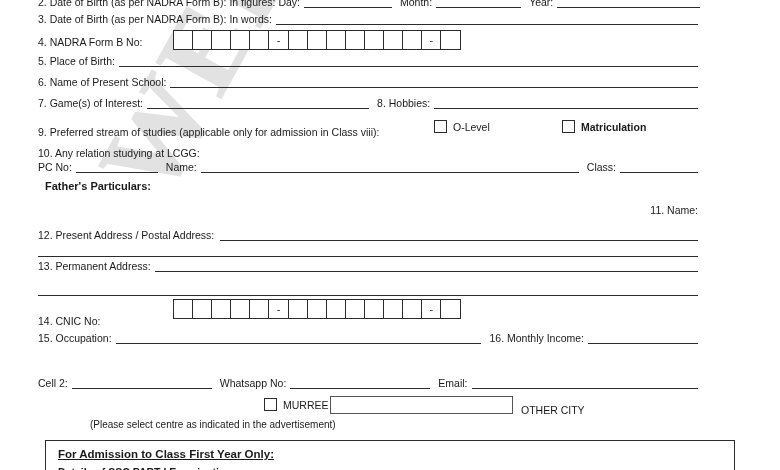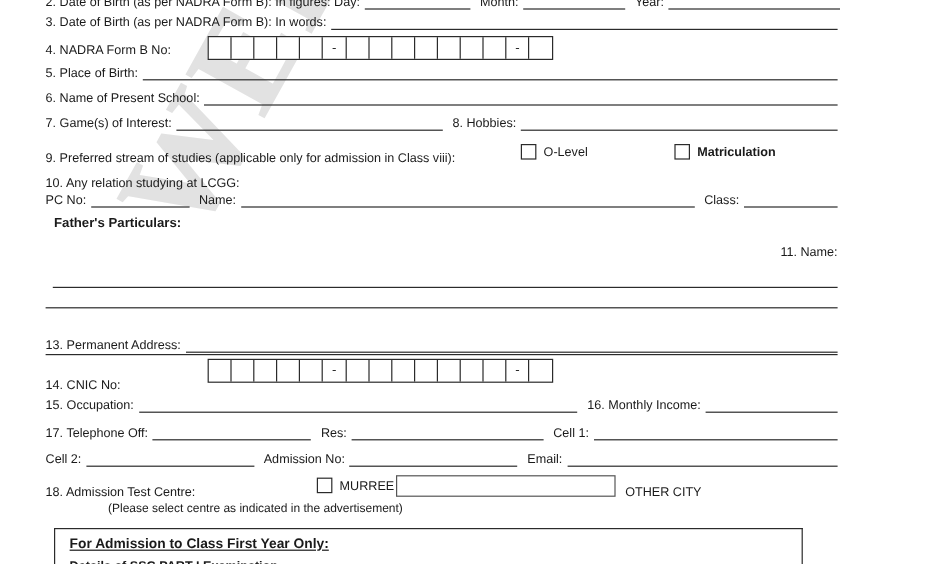--- a/index.html
+++ b/index.html
@@ -149,21 +149,21 @@
     font-size: 10px;
     white-space: nowrap;
     margin-left: 28px;
   }
 
   
   #bottom-panel {
     position: absolute;
     left: 45px;
     top: 440px;
-    width: 624px;
+    width: 690px;
     height: 30px;
     border: 1.6px solid #2b2b2b;
     border-bottom: none;
     background: #ffffff;
     box-sizing: border-box;
     overflow: hidden;
   }
   #bottom-panel .panel-title {
     position: absolute;
     left: 12px;
@@ -295,26 +295,27 @@
 
     <div class="section-head" style="left:45px; top:180px;">Father's Particulars:</div>
 
     <div class="row" style="left:38px; top:204px; width:660px;flex-direction:column;">
       <span class="lbl">11. Name:</span>
       <span class="gap4"></span>
       <span class="rule rule-grow"></span>
     </div>
 
     <div class="row" style="left:38px; top:229px; width:660px;">
+      <span class="lbl">12. Present Address / Postal Address:</span>
       <span class="gap6"></span>
       <span class="rule rule-grow"></span>
     </div>
     <div class="standalone-rule" style="left:38px; top:256px; width:660px;"></div>
 
-    <div class="row" style="left:38px; top:282px; width:660px;">
+    <div class="row" style="left:38px; top:260px; width:660px;">
       <span class="lbl">13. Permanent Address:</span>
       <span class="gap4"></span>
       <span class="rule rule-grow"></span>
     </div>
     <div class="standalone-rule" style="left:38px; top:295px; width:660px;"></div>
 
     <div class="row" style="left:38px; top:315px;">
       <span class="lbl">14. CNIC No:</span>
     </div>
     <div class="boxgrid" id="cnic-boxes" style="left:173px; top:299px; height:20px;">
@@ -338,51 +339,35 @@
     <div class="row" style="left:38px; top:332px; width:660px;">
       <span class="lbl">15. Occupation:</span>
       <span class="gap4"></span>
       <span class="rule rule-grow"></span>
       <span class="gap8"></span>
       <span class="lbl">16. Monthly Income:</span>
       <span class="gap4"></span>
       <span class="rule" style="width:110px;"></span>
     </div>
 
-    <div class="row" style="left:38px; top:355px; width:660px;">
-      <span class="lbl">17. Telephone Off:</span>
-      <span class="gap4"></span>
-      <span class="rule" style="width:132px;"></span>
-      <span class="gap8"></span>
-      <span class="lbl">Res:</span>
-      <span class="gap4"></span>
-      <span class="rule" style="width:160px;"></span>
-      <span class="gap8"></span>
-      <span class="lbl">Cell 1:</span>
-      <span class="gap4"></span>
-      <span class="rule rule-grow"></span>
-    </div>
 
     <div class="row" style="left:38px; top:377px; width:660px;">
       <span class="lbl">Cell 2:</span>
       <span class="gap4"></span>
       <span class="rule" style="width:140px;"></span>
       <span class="gap8"></span>
-      <span class="lbl">Admission No:</span>
+      <span class="lbl">Whatsapp No:</span>
       <span class="gap4"></span>
       <span class="rule" style="width:140px;"></span>
       <span class="gap8"></span>
       <span class="lbl">Email:</span>
       <span class="gap4"></span>
       <span class="rule rule-grow"></span>
     </div>
 
-    <div class="row" style="left:38px; top:404px;">
-      <span class="lbl">18. Admission Test Centre:</span>
-    </div>
     <div class="cb-wrap" style="left:228px; top:398px;margin-left:36px;">
       <span class="cbox"></span>
       <span class="cb-label">MURREE</span>
     </div>
     <div class="textbox" style="left:330px; top:396px; width:183px; height:18px;"></div>
     <div class="row" style="left:521px; top:404px;">
       <span class="lbl">OTHER CITY</span>
     </div>
     <div class="note" style="left:62px; top:419px;">(Please select centre as indicated in the advertisement)</div>
 

